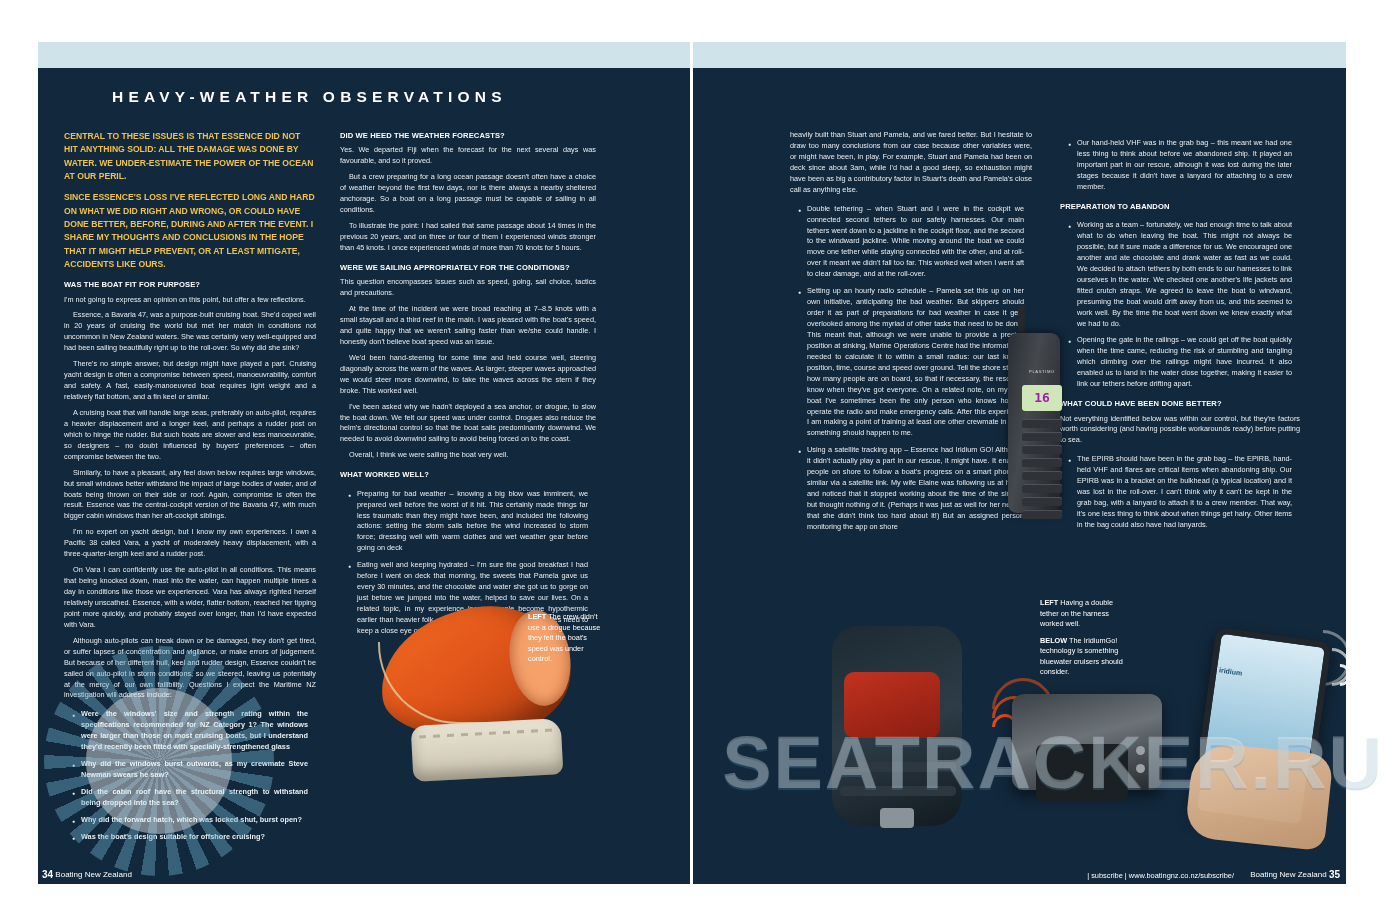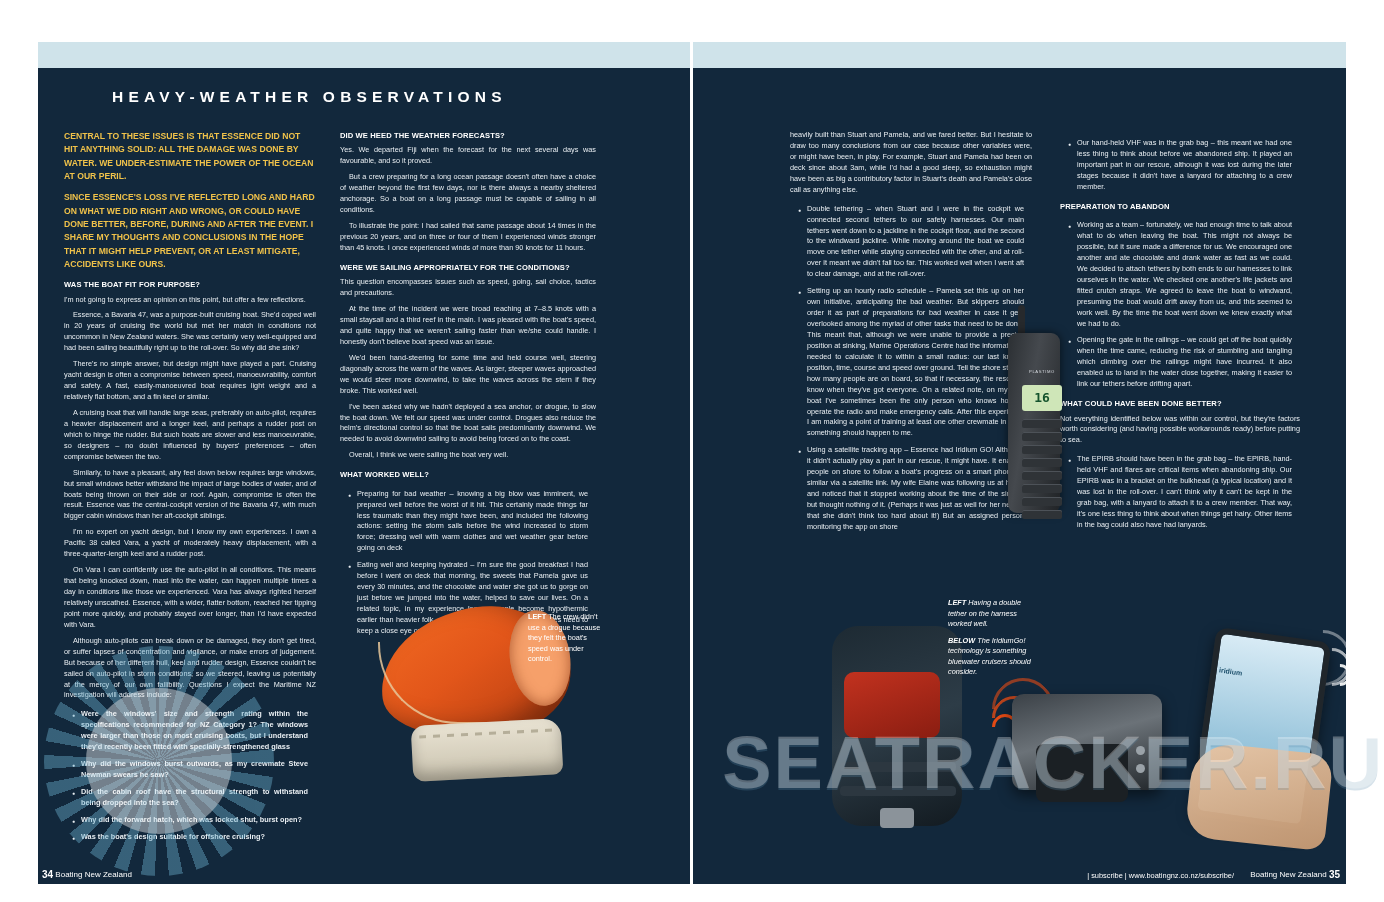--- a/index.html
+++ b/index.html
@@ -80,21 +80,21 @@
 
   .vhf{position:absolute;left:1000px;top:305px;width:70px;height:215px;}
   .vhf .body{
     position:absolute;left:8px;top:28px;width:52px;height:180px;border-radius:9px;
     background:linear-gradient(100deg,#2b2f33 0%,#45494e 40%,#202326 100%);
     box-shadow:0 0 10px rgba(0,0,0,.6);
   }
   .vhf .ant{position:absolute;left:18px;top:0;width:7px;height:34px;border-radius:4px;background:#26292c;}
   .vhf .screen{
     position:absolute;left:14px;top:52px;width:40px;height:26px;border-radius:3px;
-    background:#cfe6b8;color:#14532d;font-size:13px;font-weight:bold;
+    background:#cfe6b8;color:#a21caf;font-size:13px;font-weight:bold;
     text-align:center;line-height:26px;font-family:"DejaVu Sans Mono",monospace;
   }
   .vhf .brand{position:absolute;left:12px;top:36px;width:44px;text-align:center;color:#d7dbe0;font-size:4.2px;letter-spacing:.6px;}
   .vhf .keys{position:absolute;left:14px;top:86px;width:40px;height:108px;}
   .vhf .keys i{display:block;height:9px;margin-bottom:4px;border-radius:2px;background:#2f3337;box-shadow:inset 0 1px 0 #4d5258;}
 
   .lifejacket{position:absolute;left:810px;top:612px;width:180px;height:240px;}
   .lj .shell{
     position:absolute;left:22px;top:14px;width:130px;height:200px;border-radius:26px 26px 30px 30px;
     background:linear-gradient(160deg,#1d2a33 0%,#2d3c47 50%,#121a20 100%);
@@ -202,21 +202,21 @@
       <li class="bold">Did the cabin roof have the structural strength to withstand being dropped into the sea?</li>
       <li class="bold">Why did the forward hatch, which was locked shut, burst open?</li>
       <li class="bold">Was the boat's design suitable for offshore cruising?</li>
     </ul>
   </div>
 
   <div class="col" style="left:340px;top:130px;width:256px;">
     <h3 class="sub">DID WE HEED THE WEATHER FORECASTS?</h3>
     <p>Yes. We departed Fiji when the forecast for the next several days was favourable, and so it proved.</p>
     <p class="ind">But a crew preparing for a long ocean passage doesn't often have a choice of weather beyond the first few days, nor is there always a nearby sheltered anchorage. So a boat on a long passage must be capable of sailing in all conditions.</p>
-    <p class="ind">To illustrate the point: I had sailed that same passage about 14 times in the previous 20 years, and on three or four of them I experienced winds stronger than 45 knots. I once experienced winds of more than 90 knots for 11 hours.</p>
+    <p class="ind">To illustrate the point: I had sailed that same passage about 14 times in the previous 20 years, and on three or four of them I experienced winds stronger than 45 knots. I once experienced winds of more than 70 knots for 5 hours.</p>
     <h3 class="sub" style="margin-top:8px">WERE WE SAILING APPROPRIATELY FOR THE CONDITIONS?</h3>
     <p>This question encompasses issues such as speed, going, sail choice, tactics and precautions.</p>
     <p class="ind">At the time of the incident we were broad reaching at 7–8.5 knots with a small staysail and a third reef in the main. I was pleased with the boat's speed, and quite happy that we weren't sailing faster than we/she could handle. I honestly don't believe boat speed was an issue.</p>
     <p class="ind">We'd been hand-steering for some time and held course well, steering diagonally across the warm of the waves. As larger, steeper waves approached we would steer more downwind, to take the waves across the stern if they broke. This worked well.</p>
     <p class="ind">I've been asked why we hadn't deployed a sea anchor, or drogue, to slow the boat down. We felt our speed was under control. Drogues also reduce the helm's directional control so that the boat sails predominantly downwind. We needed to avoid downwind sailing to avoid being forced on to the coast.</p>
     <p class="ind">Overall, I think we were sailing the boat very well.</p>
     <h3 class="sub" style="margin-top:8px">WHAT WORKED WELL?</h3>
     <ul class="bul">
       <li>Preparing for bad weather – knowing a big blow was imminent, we prepared well before the worst of it hit. This certainly made things far less traumatic than they might have been, and included the following actions: setting the storm sails before the wind increased to storm force; dressing well with warm clothes and wet weather gear before going on deck</li>
       <li>Eating well and keeping hydrated – I'm sure the good breakfast I had before I went on deck that morning, the sweets that Pamela gave us every 30 minutes, and the chocolate and water she got us to gorge on just before we jumped into the water, helped to save our lives. On a related topic, in my experience leaner people become hypothermic earlier than heavier folk, even if they're fit, and their crewmates need to keep a close eye on them. Steve and I were more</li>
@@ -303,21 +303,21 @@
     <div class="phonewaves">
         <i></i>
         <i></i>
         <i></i>
       </div>
     <div class="scr"></div>
     <div class="brand">iridium</div>
     <div class="hand"></div>
   </div>
 
-  <div class="cap" style="position:absolute;left:948px;top:598px;width:86px;font-style:italic;">
+  <div class="cap" style="position:absolute;left:1040px;top:598px;width:86px;">
     <span class="lbl">LEFT</span>
     <span>Having a double tether on the harness worked well.</span>
     <div style="height:6px"></div>
     <span class="lbl">BELOW</span>
     <span>The IridiumGo! technology is something bluewater cruisers should consider.</span>
   </div>
 
   <div class="folio folio-left">
     <span class="num">34</span>
     <span>Boating New Zealand</span>

